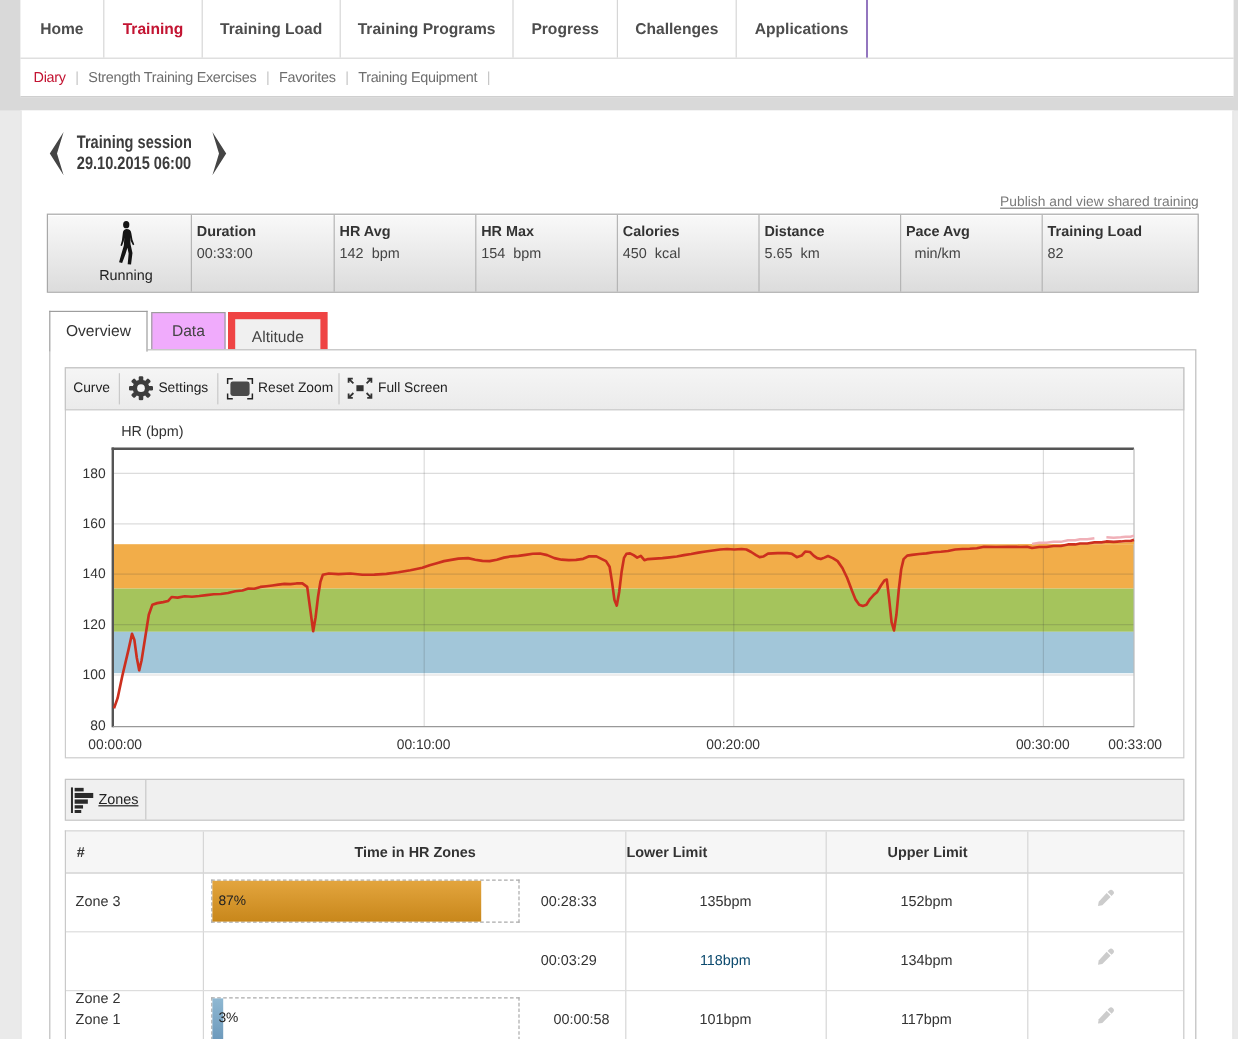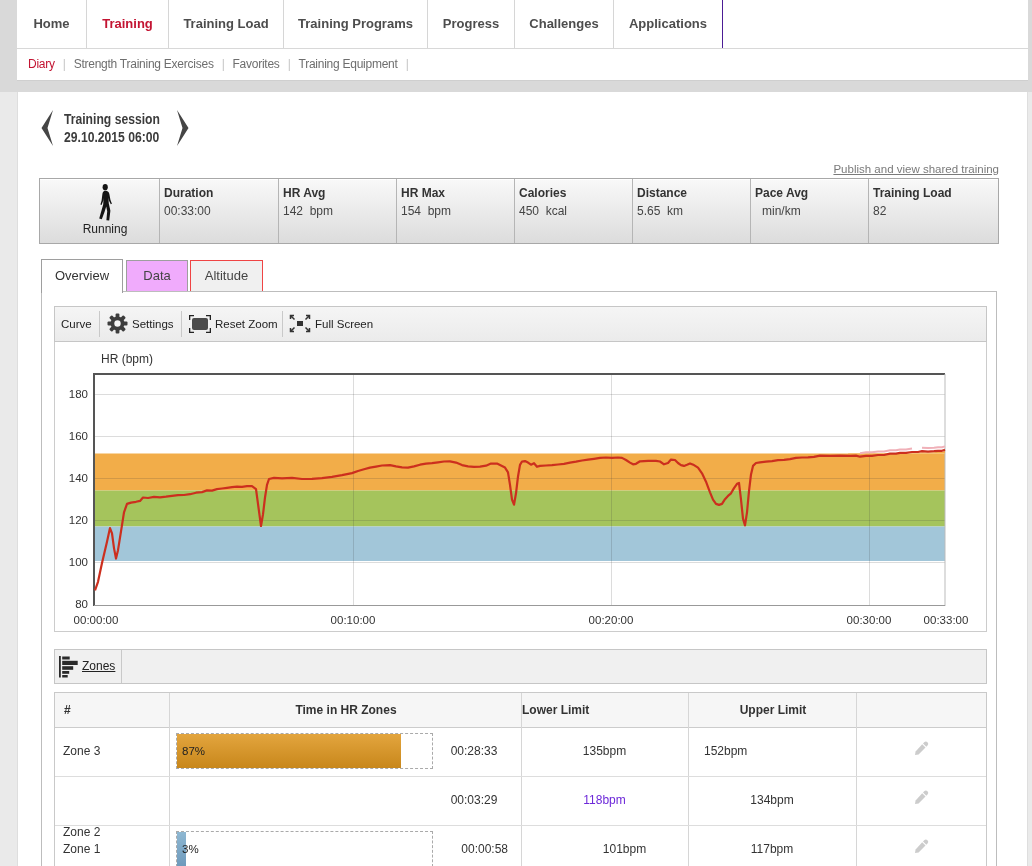--- a/index.html
+++ b/index.html
@@ -63,21 +63,21 @@
     <div class="abs" style="left:479px;top:25px;font-size:12px;color:#444;">450&nbsp; kcal</div>
     <div class="abs" style="left:597px;top:7px;font-size:12px;font-weight:bold;color:#333;">Distance</div>
     <div class="abs" style="left:597px;top:25px;font-size:12px;color:#444;">5.65&nbsp; km</div>
     <div class="abs" style="left:715px;top:7px;font-size:12px;font-weight:bold;color:#333;">Pace Avg</div>
     <div class="abs" style="left:722px;top:25px;font-size:12px;color:#444;">min/km</div>
     <div class="abs" style="left:833px;top:7px;font-size:12px;font-weight:bold;color:#333;">Training Load</div>
     <div class="abs" style="left:833px;top:25px;font-size:12px;color:#444;">82</div>
   </div>
 
   <div class="abs" style="left:126px;top:260px;width:60px;height:30px;background:#f0abfc;border:1px solid #9e9e9e;line-height:30px;text-align:center;font-size:13px;color:#444;">Data</div>
-  <div class="abs" style="left:190px;top:260px;width:71px;height:30px;background:#f0f0f0;border:1px solid #ef4444;line-height:30px;text-align:center;font-size:13px;color:#444;">Altitude</div>
+  <div class="abs" style="left:190px;top:260px;width:71px;height:30px;background:#f0f0f0;border:6px solid #ef4444;line-height:30px;text-align:center;font-size:13px;color:#444;">Altitude</div>
 
   <div class="abs" style="left:41px;top:291px;width:954px;height:600px;background:#fff;border:1px solid #bdbdbd;"></div>
   <div class="abs" style="left:41px;top:259px;width:80px;height:33px;background:#fff;border:1px solid #9e9e9e;border-bottom:none;line-height:31px;text-align:center;font-size:13px;color:#333;">Overview</div>
 
   <div class="abs" style="left:54px;top:306px;width:931px;height:324px;border:1px solid #ccc;background:#fff;"></div>
 
   <div class="abs" style="left:54px;top:306px;width:931px;height:34px;border:1px solid #c6c6c6;background:linear-gradient(#f5f5f5,#ebebeb);">
     <div class="abs" style="left:6px;top:0;height:34px;line-height:34px;font-size:11.5px;color:#222;">Curve</div>
     <div class="abs" style="left:44px;top:4px;width:1px;height:26px;background:#c9c9c9;"></div>
     <svg class="abs" style="left:52px;top:6px;" width="21" height="21" viewBox="0 0 21 21">
@@ -193,34 +193,34 @@
     <div class="abs" style="left:0;top:132px;width:931px;height:1px;background:#ddd;"></div>
   </div>
 
   <div class="abs" style="left:63px;top:744px;font-size:12px;color:#333;">Zone 3</div>
   <div class="abs" style="left:176px;top:733px;width:255px;height:34px;border:1px dashed #aaa;background:#fff;">
     <div class="abs" style="left:0;top:0;width:224px;height:34px;background:linear-gradient(#e3a53e,#c8871b);"></div>
     <div class="abs" style="left:5px;top:0;height:34px;line-height:34px;font-size:11.5px;color:#222;">87%</div>
   </div>
   <div class="abs" style="left:440px;top:744px;width:68px;text-align:center;font-size:12px;color:#333;">00:28:33</div>
   <div class="abs" style="left:521px;top:744px;width:167px;text-align:center;font-size:12px;color:#333;">135bpm</div>
-  <div class="abs" style="left:704px;top:744px;width:168px;font-size:12px;color:#333;">152bpm</div>
+  <div class="abs" style="left:688px;top:744px;width:168px;text-align:center;font-size:12px;color:#333;">152bpm</div>
 
   <div class="abs" style="left:63px;top:793px;font-size:12px;color:#333;margin-top:32px;">Zone 2</div>
   <div class="abs" style="left:440px;top:793px;width:68px;text-align:center;font-size:12px;color:#333;">00:03:29</div>
-  <div class="abs" style="left:521px;top:793px;width:167px;text-align:center;font-size:12px;color:#6d28d9;">118bpm</div>
+  <div class="abs" style="left:521px;top:793px;width:167px;text-align:center;font-size:12px;color:#0c4a6e;">118bpm</div>
   <div class="abs" style="left:688px;top:793px;width:168px;text-align:center;font-size:12px;color:#333;">134bpm</div>
 
   <div class="abs" style="left:63px;top:842px;font-size:12px;color:#333;">Zone 1</div>
   <div class="abs" style="left:176px;top:831px;width:255px;height:34px;border:1px dashed #aaa;background:#fff;">
     <div class="abs" style="left:0;top:0;width:9px;height:34px;background:linear-gradient(#8fb8d2,#6e9abc);"></div>
     <div class="abs" style="left:5px;top:0;height:34px;line-height:34px;font-size:11.5px;color:#222;">3%</div>
   </div>
   <div class="abs" style="left:440px;top:842px;width:68px;text-align:right;font-size:12px;color:#333;">00:00:58</div>
-  <div class="abs" style="left:521px;top:842px;width:167px;text-align:center;font-size:12px;color:#333;padding-left:20px;">101bpm</div>
+  <div class="abs" style="left:521px;top:842px;width:167px;text-align:center;font-size:12px;color:#333;">101bpm</div>
   <div class="abs" style="left:688px;top:842px;width:168px;text-align:center;font-size:12px;color:#333;">117bpm</div>
 
   <svg class="abs" style="left:912px;top:740px;" width="18" height="18" viewBox="0 0 18 18">
     <g fill="#ccc">
         <path d="M12.2,2.2 a2.3,2.3 0 0 1 3.3,3.3 l-1.2,1.2 -3.3,-3.3 Z"></path>
         <path d="M10.2,4.2 L13.5,7.5 L6.6,14.4 L3,15 L3.6,11.4 Z"></path>
       </g>
   </svg>
   <svg class="abs" style="left:912px;top:789px;" width="18" height="18" viewBox="0 0 18 18">
     <g fill="#ccc">

